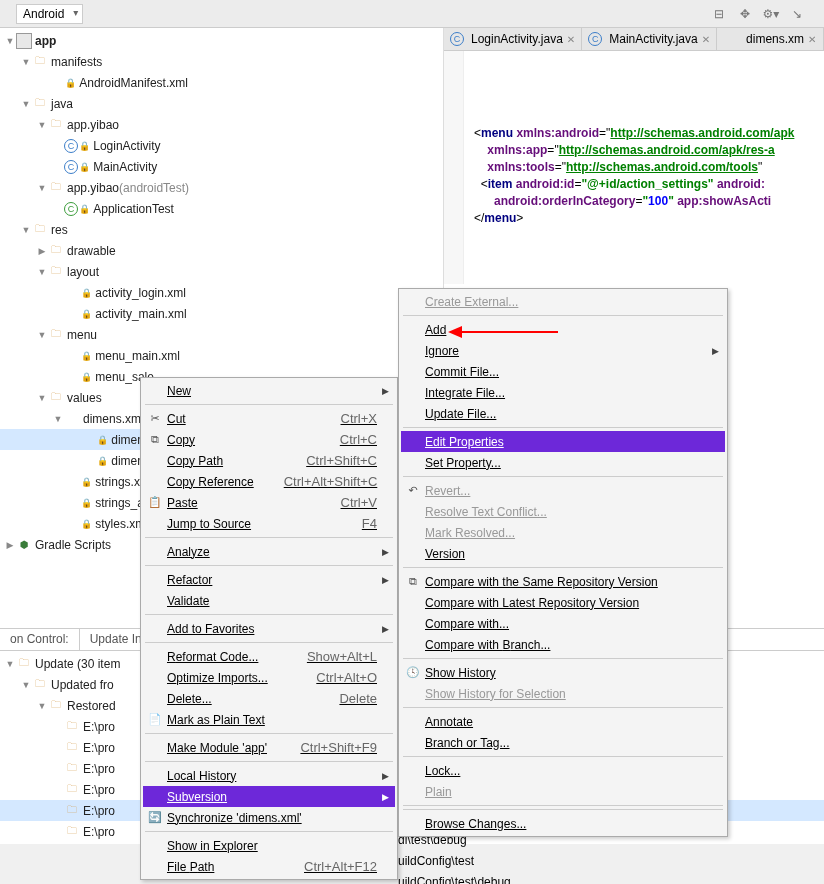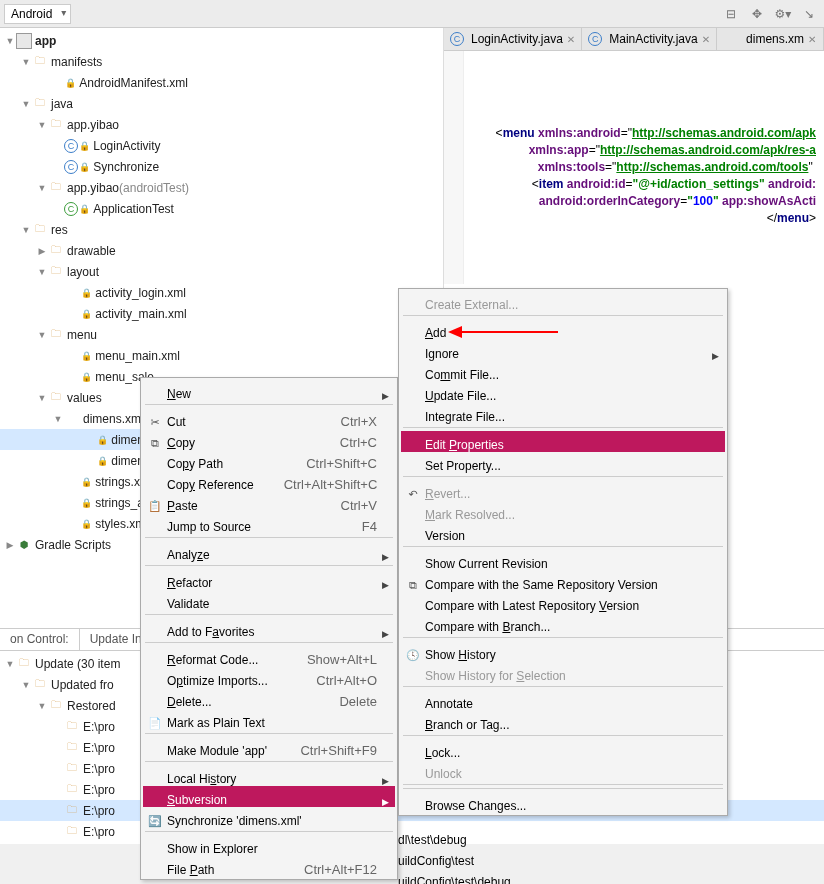--- a/index.html
+++ b/index.html
@@ -1,18 +1,18 @@
 <!DOCTYPE html>
 <html><head>
 <meta charset="utf-8">
 <style>
 * { box-sizing: border-box; margin: 0; padding: 0; font-family: "Segoe UI", Arial, sans-serif; font-size: 12px; }
 body { background: #f0f0f0; width: 824px; height: 884px; overflow: hidden; position: relative; }
 
-.toolbar { height: 28px; background: #ececec; border-bottom: 1px solid #ccc; display: flex; align-items: center; padding: 0 4px; gap: 4px; }
+.toolbar { height: 28px; background: #ececec; border-bottom: 1px solid #ccc; display: flex; align-items: center; padding: 0 16px; gap: 4px; }
 .toolbar .dropdown { background: #fff; border: 1px solid #ccc; padding: 2px 18px 2px 6px; position: relative; }
 .toolbar .dropdown::after { content: "▾"; position: absolute; right: 4px; top: 2px; color: #666; font-size: 10px; }
 .toolbar .tb-icon { width: 22px; height: 22px; display: flex; align-items: center; justify-content: center; color: #777; border-radius: 2px; }
 .toolbar .spacer { flex: 1; }
 
 .main { display: flex; height: 600px; }
 .tree-panel { width: 444px; background: #fff; overflow: hidden; border-right: 1px solid #ddd; }
 .tree { padding: 2px 0; }
 .tree-row { display: flex; align-items: center; height: 21px; padding-left: 4px; white-space: nowrap; }
 .tree-row.sel { background: #d4e8ff; }
@@ -27,39 +27,39 @@
 .ico-gradle { color: #3a7d3a; }
 .lock { color: #c49b3f; font-size: 9px; margin-left: -2px; margin-right: 3px; }
 .node-text { color: #222; }
 .node-text.alt { color: #888; }
 .node-text.bold { font-weight: bold; }
 
 .editor-panel { flex: 1; background: #fff; display: flex; flex-direction: column; }
 .tabs { display: flex; height: 23px; background: #ececec; border-bottom: 1px solid #ccc; }
 .tab { display: flex; align-items: center; padding: 0 6px; gap: 4px; border-right: 1px solid #ccc; background: #e6e6e6; }
 .tab .close { color: #888; font-size: 10px; }
-.code { padding: 6px 8px; font-family: Consolas, monospace; font-size: 12px; line-height: 17px; white-space: pre; overflow: hidden; position: relative; text-align: right; }
+.code { padding: 6px 8px; font-family: Consolas, monospace; font-size: 12px; line-height: 17px; white-space: pre; overflow: hidden; position: relative; }
 .gutter-line { position: absolute; left: 0; top: 0; bottom: 0; width: 20px; background: #f7f7f7; border-right: 1px solid #eee; }
 .code-content { margin-left: 22px; }
 .kw { color: #000080; font-weight: bold; }
 .ns { color: #660e7a; font-weight: bold; }
 .url { color: #008000; font-weight: bold; text-decoration: underline; }
 .str { color: #008000; font-weight: bold; }
 .num { color: #0000ff; font-weight: bold; }
 
 .bottom-panel { background: #fff; border-top: 1px solid #ccc; }
 .bottom-header { height: 22px; display: flex; border-bottom: 1px solid #ccc; }
 .bottom-tab { padding: 3px 10px; border-right: 1px solid #ccc; color: #555; }
 .bottom-tree { padding: 2px 0; }
 
 
 .menu { position: absolute; background: #f4f4f4; border: 1px solid #aaa; box-shadow: 2px 2px 4px rgba(0,0,0,0.2); padding: 2px; z-index: 100; }
-.menu-item { display: flex; align-items: flex-end; height: 21px; padding: 0 18px 0 24px; position: relative; white-space: nowrap; }
+.menu-item { display: flex; align-items: center; height: 21px; padding: 0 18px 0 24px; position: relative; white-space: nowrap; text-decoration: underline; }
 .menu-item.disabled { color: #999; }
-.menu-item.sel { background: #be185d; color: #fff; }
+.menu-item.sel { background: #6d28d9; color: #fff; }
 .menu-item .sc { margin-left: auto; padding-left: 30px; color: #666; font-size: 13px; }
 .menu-item .sub { position: absolute; right: 6px; font-size: 9px; color: #444; }
 .menu-item.sel .sub { color: #fff; }
 .menu-item .mi-ico { position: absolute; left: 4px; width: 16px; text-align: center; color: #555; font-size: 11px; }
 .menu-sep { height: 1px; background: #ccc; margin: 3px 2px; }
 .u { text-decoration: underline; }
 
 
 .arrow-annot { position: absolute; z-index: 200; pointer-events: none; }
 </style>
@@ -115,21 +115,21 @@
           <span class="arrow"></span>
           <span class="ico ico-class">C</span>
           <span class="lock">🔒</span>
           <span class="node-text ">LoginActivity</span>
         </div>
         <div class="tree-row">
           <span class="indent" style="width:48px"></span>
           <span class="arrow"></span>
           <span class="ico ico-class">C</span>
           <span class="lock">🔒</span>
-          <span class="node-text ">Synchronize</span>
+          <span class="node-text ">MainActivity</span>
         </div>
         <div class="tree-row">
           <span class="indent" style="width:32px"></span>
           <span class="arrow">▼</span>
           <span class="ico ico-pkg">🗀</span>
           <span class="node-text ">app.yibao</span> 
           <span class="node-text alt">(androidTest)</span>
         </div>
         <div class="tree-row">
           <span class="indent" style="width:48px"></span>
@@ -446,55 +446,58 @@
       <span><span class="u">A</span>dd</span>
     </div>
     <div class="menu-item">
       <span>Ignore</span>
       <span class="sub">▶</span>
     </div>
     <div class="menu-item">
       <span>Co<span class="u">m</span>mit File...</span>
     </div>
     <div class="menu-item">
+      <span>Integrate File...</span>
+    </div>
+    <div class="menu-item">
       <span><span class="u">U</span>pdate File...</span>
-    </div>
-    <div class="menu-item">
-      <span>Integrate File...</span>
     </div>
     <div class="menu-sep"></div>
     <div class="menu-item sel">
       <span>Edit <span class="u">P</span>roperties</span>
     </div>
     <div class="menu-item">
       <span>Set Property...</span>
     </div>
     <div class="menu-sep"></div>
     <div class="menu-item disabled">
       <span class="mi-ico">↶</span>
       <span><span class="u">R</span>evert...</span>
     </div>
     <div class="menu-item disabled">
+      <span>Resolve Text Conflict...</span>
+    </div>
+    <div class="menu-item disabled">
       <span><span class="u">M</span>ark Resolved...</span>
     </div>
     <div class="menu-item">
       <span>Version</span>
     </div>
     <div class="menu-sep"></div>
-    <div class="menu-item">
-      <span>Show Current Revision</span>
-    </div>
     <div class="menu-item">
       <span class="mi-ico">⧉</span>
       <span>Compare with the Same Repository Version</span>
     </div>
     <div class="menu-item">
       <span>Compare with Latest Repository <span class="u">V</span>ersion</span>
     </div>
     <div class="menu-item">
+      <span><span class="u">C</span>ompare with...</span>
+    </div>
+    <div class="menu-item">
       <span>Compare with <span class="u">B</span>ranch...</span>
     </div>
     <div class="menu-sep"></div>
     <div class="menu-item">
       <span class="mi-ico">🕓</span>
       <span>Show <span class="u">H</span>istory</span>
     </div>
     <div class="menu-item disabled">
       <span>Show History for <span class="u">S</span>election</span>
     </div>
@@ -503,21 +506,21 @@
       <span>Annotate</span>
     </div>
     <div class="menu-item">
       <span><span class="u">B</span>ranch or Tag...</span>
     </div>
     <div class="menu-sep"></div>
     <div class="menu-item">
       <span><span class="u">L</span>ock...</span>
     </div>
     <div class="menu-item disabled">
-      <span>Unlock</span>
+      <span>Plain</span>
     </div>
     <div class="menu-sep"></div>
     <div class="menu-sep"></div>
     <div class="menu-item">
       <span>Browse Changes...</span>
     </div>
   </div>
 
 <div id="trail" style="position:absolute; left:398px; top:830px; line-height:21px;">
     <div>dl\test\debug</div>

